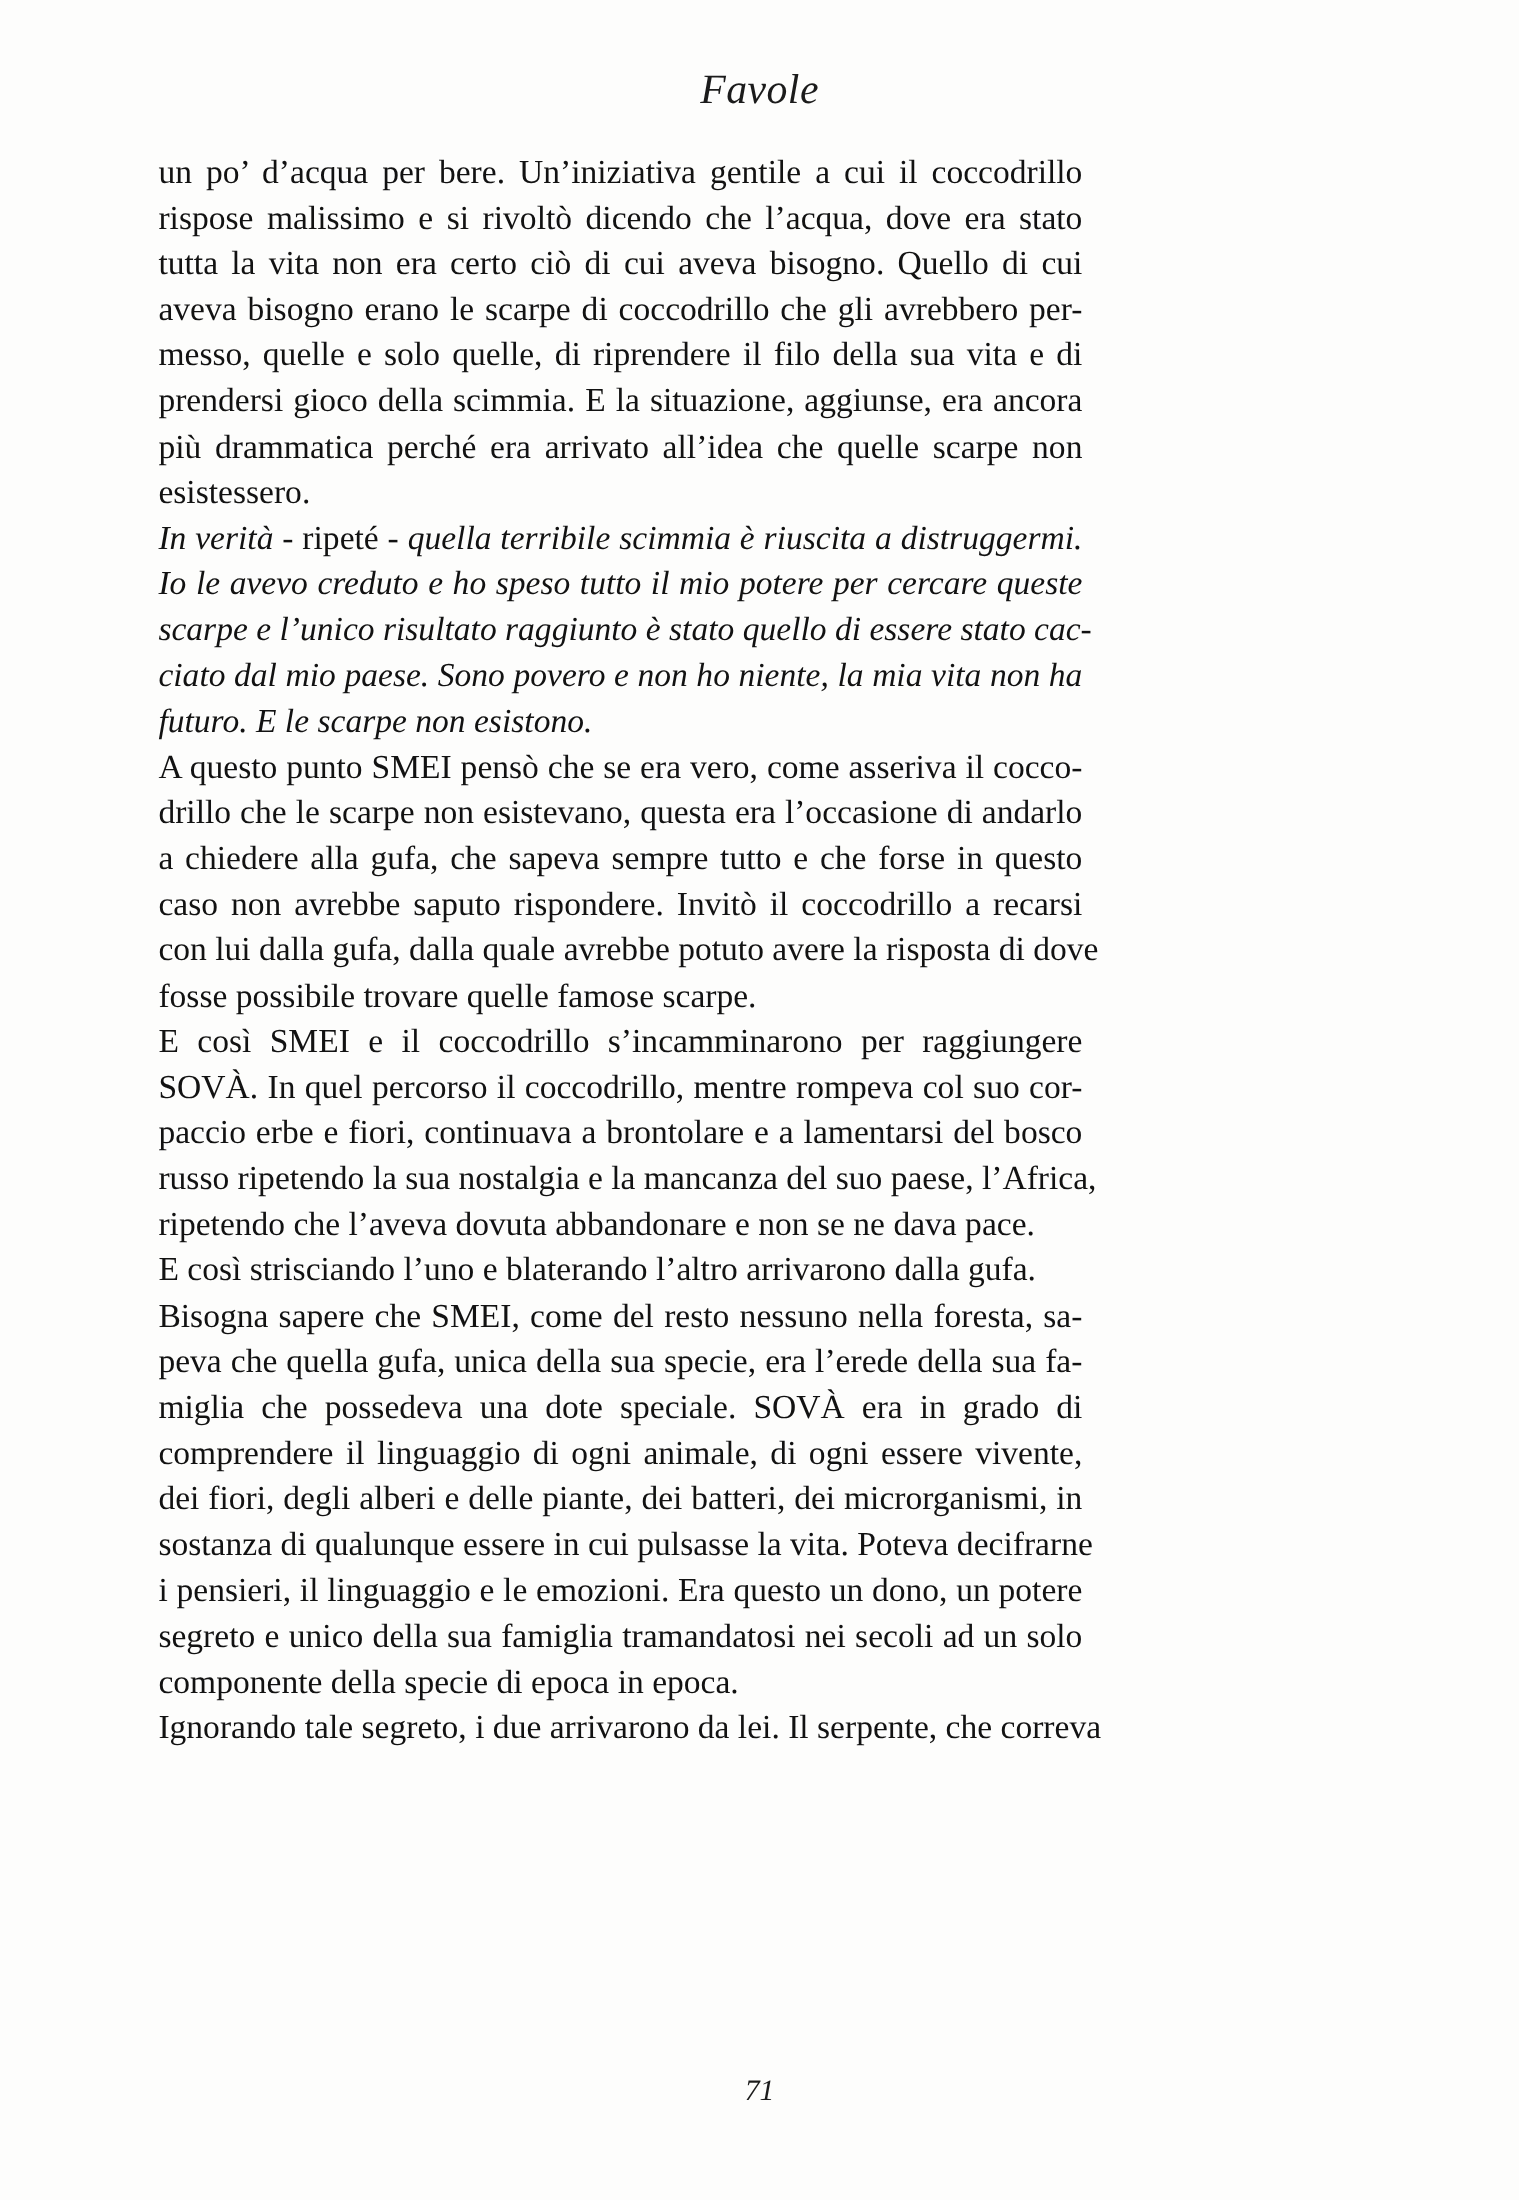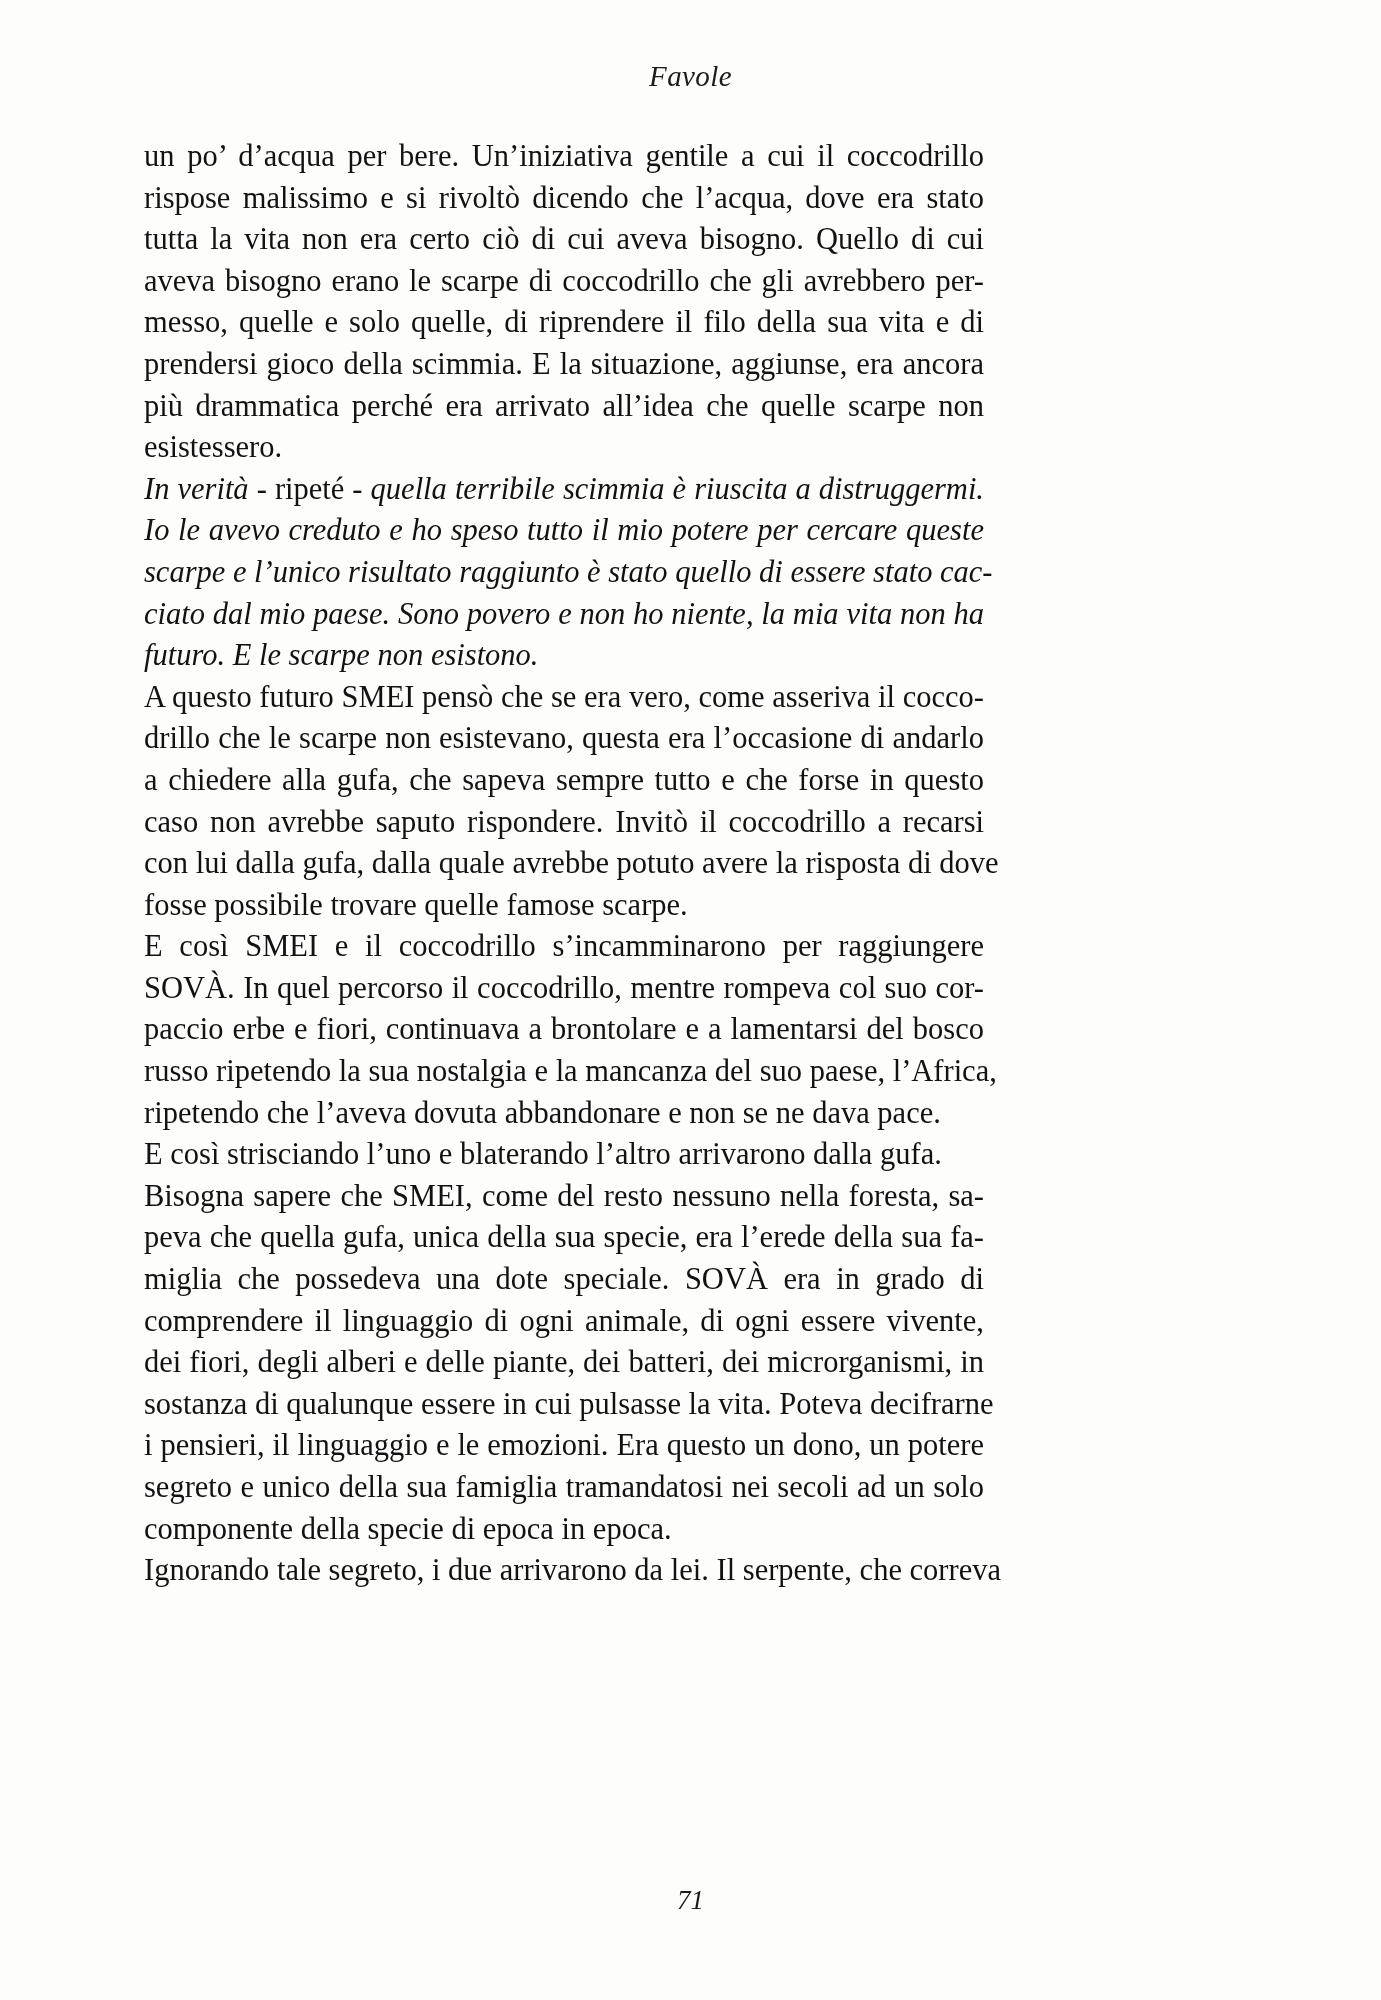--- a/index.html
+++ b/index.html
@@ -18,21 +18,21 @@
     overflow: hidden;
   }
   .running-head {
     position: absolute;
     top: 60px;
     left: 0;
     right: 0;
     text-align: center;
     font-family: "Liberation Serif", "DejaVu Serif", serif;
     font-style: italic;
-    font-size: 29px;
+    font-size: 38px;
     color: #1b1b1b;
     letter-spacing: 0.4px;
   }
   .text-column {
     position: absolute;
     top: 136px;
     left: 144px;
     width: 840px;
     font-family: "Liberation Serif", "DejaVu Serif", serif;
     font-size: 30.5px;
@@ -107,21 +107,21 @@
 
     <p class="para-just italic-block">
       <span class="ln j"><span>In verità </span><span class="roman">- ripeté -</span><span> quella terribile scimmia è riuscita a distruggermi.</span></span>
       <span class="ln j">Io le avevo creduto e ho speso tutto il mio potere per cercare queste</span>
       <span class="ln j">scarpe e l’unico risultato raggiunto è stato quello di essere stato cac-</span>
       <span class="ln j">ciato dal mio paese. Sono povero e non ho niente, la mia vita non ha</span>
       <span class="ln l">futuro. E le scarpe non esistono.</span>
     </p>
 
     <p class="para-just">
-      <span class="ln j">A questo futuro SMEI pensò che se era vero, come asseriva il cocco-</span>
+      <span class="ln j">A questo punto SMEI pensò che se era vero, come asseriva il cocco-</span>
       <span class="ln j">drillo che le scarpe non esistevano, questa era l’occasione di andarlo</span>
       <span class="ln j">a chiedere alla gufa, che sapeva sempre tutto e che forse in questo</span>
       <span class="ln j">caso non avrebbe saputo rispondere. Invitò il coccodrillo a recarsi</span>
       <span class="ln j">con lui dalla gufa, dalla quale avrebbe potuto avere la risposta di dove</span>
       <span class="ln l">fosse possibile trovare quelle famose scarpe.</span>
     </p>
 
 
     <p class="para-just">
       <span class="ln j">E così SMEI e il coccodrillo s’incamminarono per raggiungere</span>

